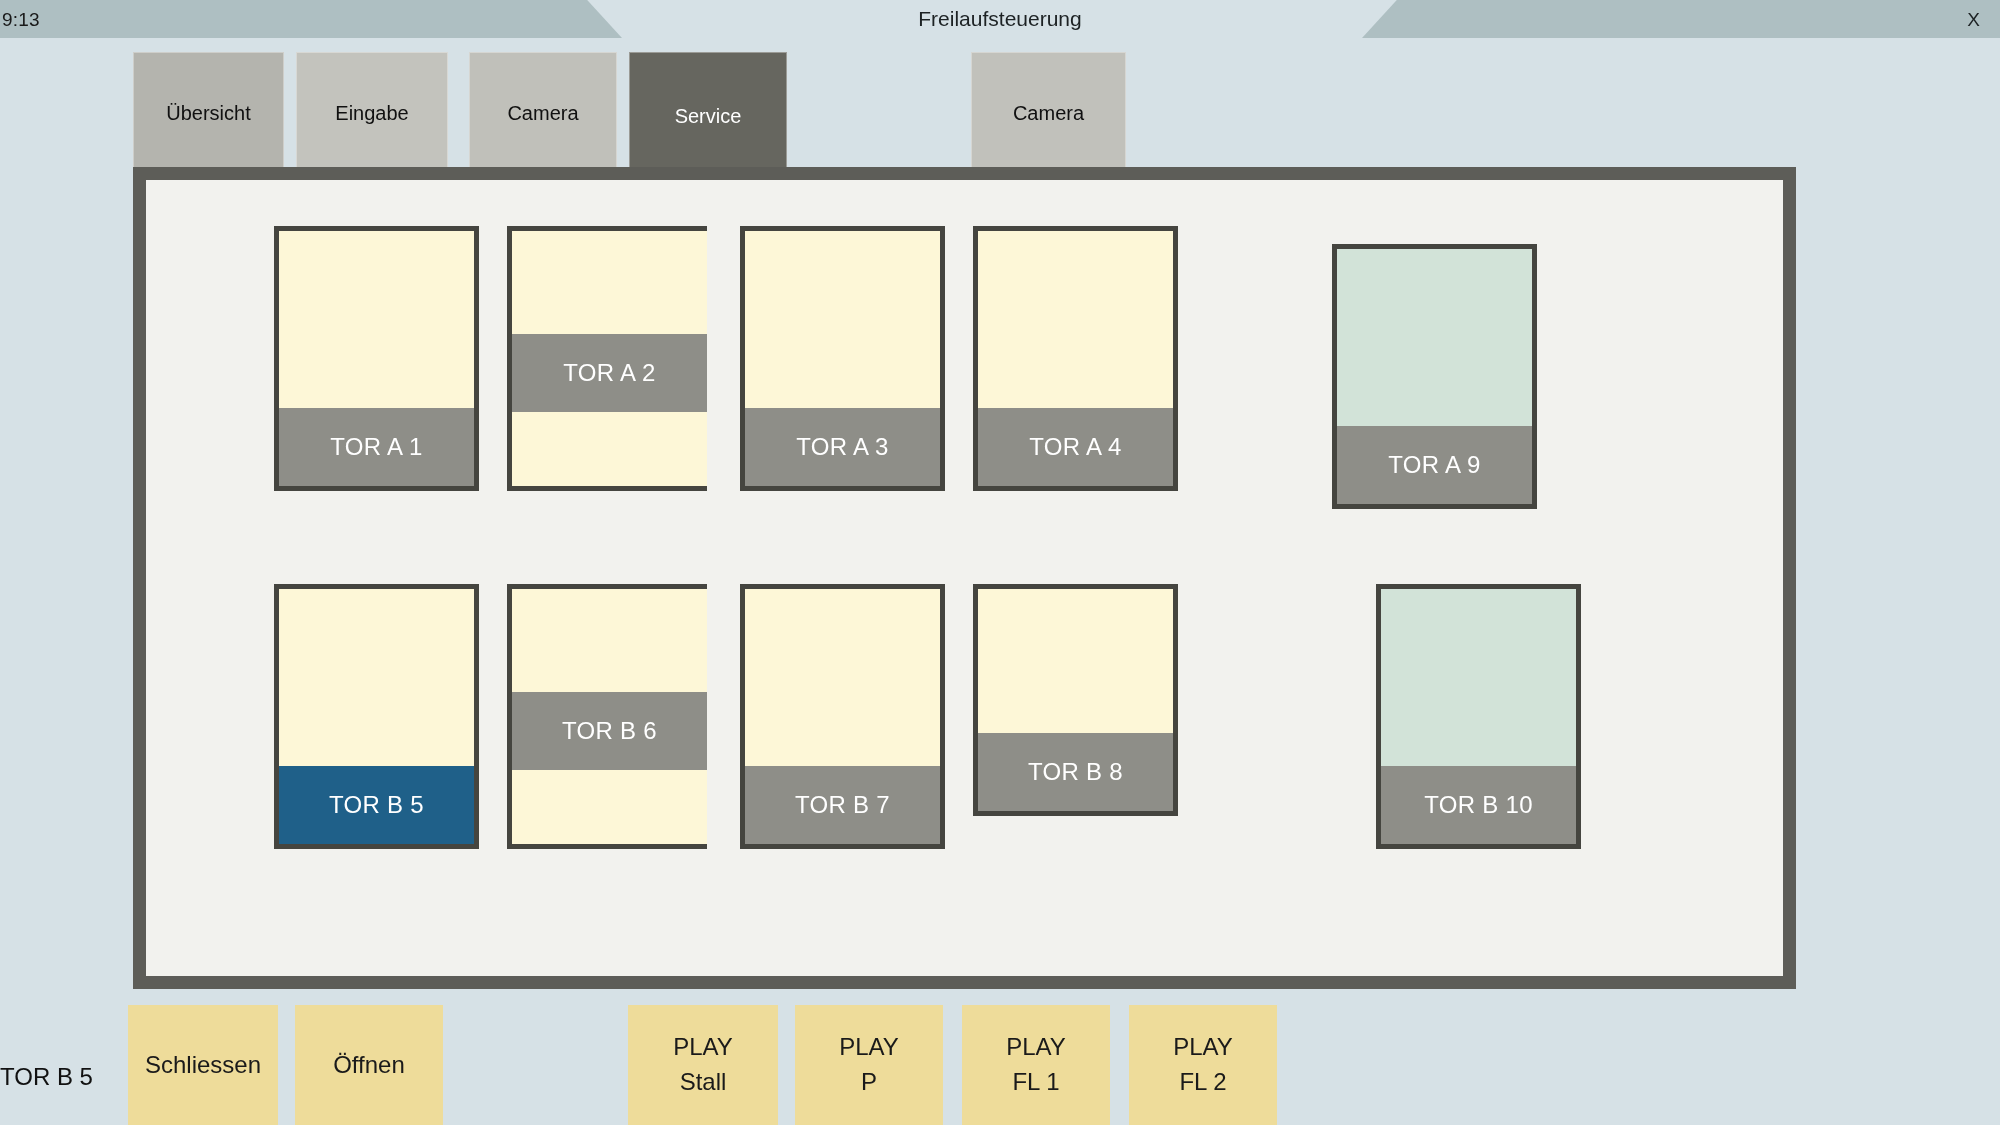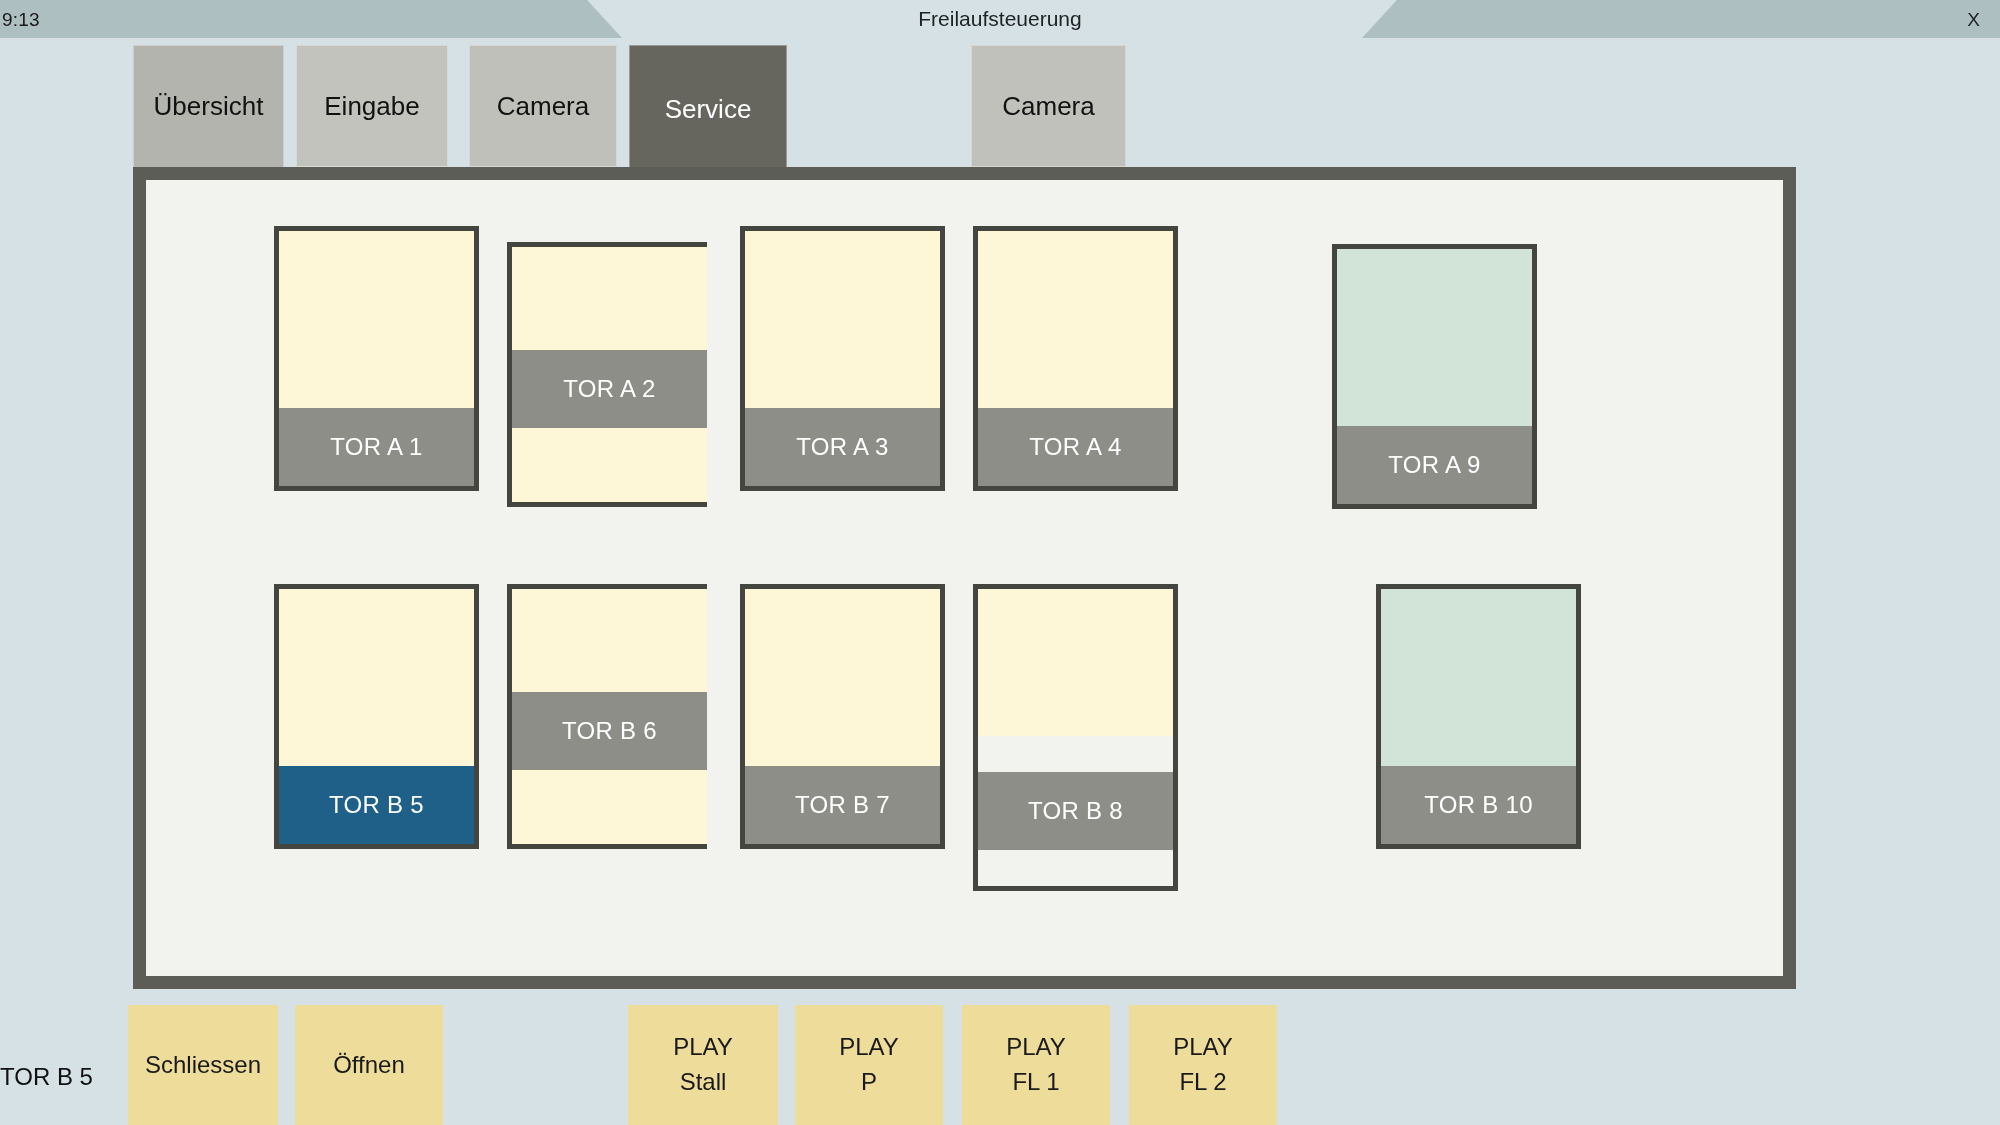--- a/index.html
+++ b/index.html
@@ -44,23 +44,23 @@
     text-align: center; font-size: 21px; color: #1d2224; z-index: 4;
   }
   .closebtn {
     position: absolute; right: 20px; top: 9px;
     font-size: 19px; color: #1d2224; z-index: 5; cursor: pointer;
   }
 
   
   .tabs { position: absolute; left: 0; top: 45px; width: 2000px; height: 122px; }
   .tab {
-    position: absolute; top: 0; height: 122px;
+    position: absolute; top: 7px; height: 122px;
     display: flex; align-items: center; justify-content: center;
-    font-size: 26px; color: #111; cursor: pointer;
+    font-size: 20px; color: #111; cursor: pointer;
     border: 1px solid rgba(255,255,255,.35);
   }
   .tab.t0 { left: 133px; width: 151px; background: #b4b4ae; height: 123px; }
   .tab.t1 { left: 296px; width: 152px; background: #c3c3bd; }
   .tab.t2 { left: 469px; width: 148px; background: #c0c0ba; }
   .tab.t3 { left: 629px; width: 158px; background: #66665f; color: #fff; height: 128px; }
   .tab.t4 { left: 971px; width: 155px; background: #c1c1bb; }
 
   
   .panel {
@@ -124,21 +124,21 @@
   <div class="tab t3">Service</div>
   <div class="tab t4">Camera</div>
 </div>
 
 <div class="panel" id="gate-panel">
     <div class="gate" style="left: 128px; top: 46px; width: 205px; height: 265px;">
       <div class="upper" style="background: rgb(253, 247, 215);"></div>
       <div class="label" style="background: rgb(142, 142, 136);">TOR A 1</div>
       <div class="lower" style="background: rgb(253, 247, 215);"></div>
     </div>
-    <div class="gate mid" style="left: 361px; top: 46px; width: 200px; height: 265px; border-right: none; margin-top: 16px;">
+    <div class="gate mid" style="left: 361px; top: 46px; width: 200px; height: 265px; border-right: none;">
       <div class="upper" style="background: rgb(253, 247, 215);"></div>
       <div class="label" style="background: rgb(142, 142, 136);">TOR A 2</div>
       <div class="lower" style="background: rgb(253, 247, 215);"></div>
     </div>
     <div class="gate" style="left: 594px; top: 46px; width: 205px; height: 265px;">
       <div class="upper" style="background: rgb(253, 247, 215);"></div>
       <div class="label" style="background: rgb(142, 142, 136);">TOR A 3</div>
       <div class="lower" style="background: rgb(253, 247, 215);"></div>
     </div>
     <div class="gate" style="left: 827px; top: 46px; width: 205px; height: 265px;">
@@ -159,21 +159,21 @@
     <div class="gate mid" style="left: 361px; top: 404px; width: 200px; height: 265px; border-right: none;">
       <div class="upper" style="background: rgb(253, 247, 215);"></div>
       <div class="label" style="background: rgb(142, 142, 136);">TOR B 6</div>
       <div class="lower" style="background: rgb(253, 247, 215);"></div>
     </div>
     <div class="gate" style="left: 594px; top: 404px; width: 205px; height: 265px;">
       <div class="upper" style="background: rgb(253, 247, 215);"></div>
       <div class="label" style="background: rgb(142, 142, 136);">TOR B 7</div>
       <div class="lower" style="background: rgb(253, 247, 215);"></div>
     </div>
-    <div class="gate" style="left: 827px; top: 404px; width: 205px; height: 307px; gap: 36px;">
+    <div class="gate" style="left: 827px; top: 404px; width: 205px; height: 232px;">
       <div class="upper" style="background: rgb(253, 247, 215);"></div>
       <div class="label" style="background: rgb(142, 142, 136);">TOR B 8</div>
       <div class="lower" style="background: rgb(253, 247, 215);"></div>
     </div>
     <div class="gate" style="left: 1186px; top: 404px; width: 205px; height: 265px; margin-left: 44px;">
       <div class="upper" style="background: rgb(210, 227, 216);"></div>
       <div class="label" style="background: rgb(142, 142, 136);">TOR B 10</div>
       <div class="lower" style="background: rgb(210, 227, 216);"></div>
     </div>
   </div>

